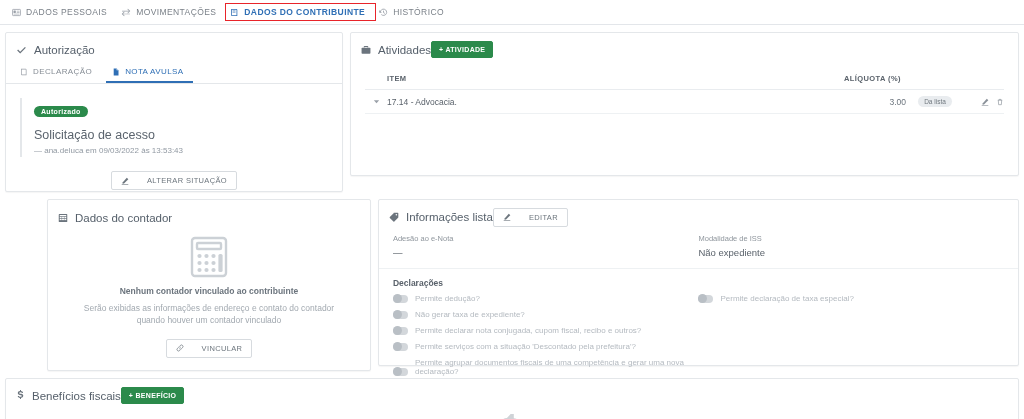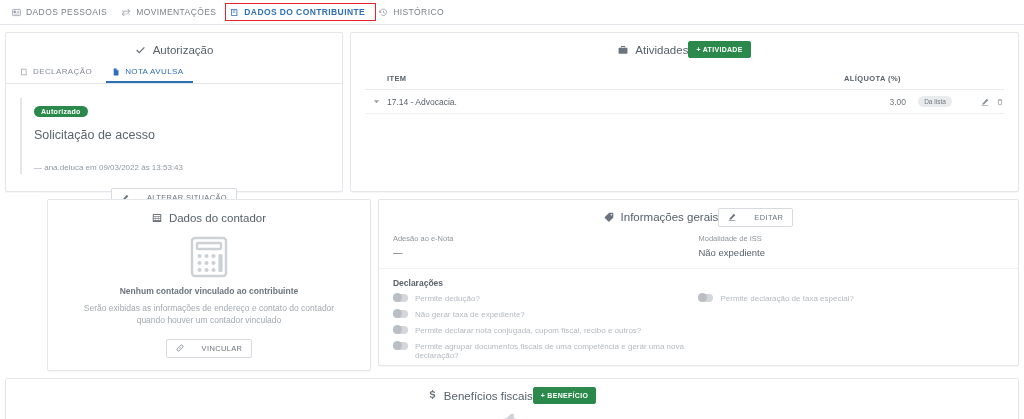--- a/index.html
+++ b/index.html
@@ -38,21 +38,21 @@
   
   .row { display: flex; gap: 7px; padding: 0 5px; margin-top: 7px; align-items: stretch; }
   .card {
     background: #fff;
     border: 1px solid #e4e7ea;
     border-radius: 2px;
     box-shadow: 0 1px 1px rgba(0,0,0,.04);
     display: flex; flex-direction: column;
   }
   .card-head {
-    display: flex; align-items: center; justify-content: center;
+    display: flex; align-items: center; justify-content: flex-start;
     padding: 8px 10px 8px 10px;
     min-height: 30px;
   }
   .card-title {
     display: flex; align-items: center; gap: 7px;
     font-size: 11.5px; color: #56606b;
   }
   .card-title .tic { color:#6b747d; display:flex; align-items:center; }
 
   
@@ -75,21 +75,21 @@
 
   
   .auth-body { padding: 14px 14px 10px 14px; flex: 1; }
   .auth-block { border-left: 2px solid #e4e7ea; padding: 2px 0 2px 12px; }
   .badge-ok {
     display:inline-block; background:#2b8a4b; color:#fff;
     font-size: 7px; font-weight: bold; letter-spacing:.3px;
     padding: 2px 7px; border-radius: 9px;
   }
   .auth-h { font-size: 12.5px; color:#5b646e; margin-top: 10px; }
-  .auth-meta { font-size: 8px; color:#9199a2; margin-top: 21px; }
+  .auth-meta { font-size: 8px; color:#9199a2; margin-top: 4px; }
   .center-row { display:flex; justify-content:center; margin-top: 14px; }
 
   
   .btn-outline {
     display:inline-flex; align-items:center; gap:18px;
     background:#fff; border:1px solid #d7dbdf; border-radius:2px;
     font-size: 7.5px; letter-spacing:.35px; text-transform: uppercase;
     color:#6c757d; padding: 4px 9px; cursor:pointer;
   }
   .btn-outline .ic { color:#6c757d; display:flex; }
@@ -127,21 +127,21 @@
   .empty-sub { font-size: 8.5px; color:#a2a9b0; text-align:center; margin-top: 6px; line-height: 1.45; max-width: 300px; }
 
   
   .info-grid { display:flex; padding: 4px 14px 10px 14px; border-bottom:1px solid #eef1f3; }
   .info-col { flex:1; }
   .info-lbl { font-size: 7.5px; color:#8f969d; }
   .info-val { font-size: 9.5px; color:#5a626b; margin-top: 4px; }
   .decl-title { font-size: 8.5px; font-weight:bold; color:#5a626b; padding: 9px 14px 2px 14px; }
   .decl-grid { display:flex; padding: 0 14px 10px 14px; }
   .decl-col { flex:1; }
-  .decl-row { display:flex; align-items:flex-start; gap:7px; padding: 3.5px 0; }
+  .decl-row { display:flex; align-items:flex-end; gap:7px; padding: 3.5px 0; }
   .switch {
     width: 15px; height: 8px; border-radius: 5px;
     background: #d3d7db; position: relative; flex: none;
   }
   .switch::after {
     content:''; position:absolute; left:0px; top:-0.5px;
     width:9px; height:9px; border-radius:50%;
     background:#b9bfc5;
   }
   .decl-lbl { font-size: 8px; color:#b4bac0; }
@@ -262,21 +262,21 @@
                   <path d="M11.6 1.4 14.6 4.4l-8.6 8.6-3 .6.6-3z"></path>
                   <path d="M1.4 14.6h13.2v1.2H1.4z"></path>
                 </svg>
             </span>
             <span>ALTERAR SITUAÇÃO</span>
           </div>
         </div>
       </div>
     </div>
 
-    <div class="card" style="width:669px; height:160px;">
+    <div class="card" style="width:669px; height:144px;">
       <div class="card-head">
         <div class="card-title">
           <span class="tic">
             <svg width="10" height="10" viewBox="0 0 16 16" fill="currentColor">
                 <path d="M5.6 1.6h4.8c.7 0 1.2.6 1.2 1.2v1.2h-1.4V3.2H5.8v.8H4.4V2.8c0-.6.5-1.2 1.2-1.2z"></path>
                 <rect x="0.9" y="4.4" width="14.2" height="9.6" rx="1.2"></rect>
               </svg>
           </span>
           <span>Atividades</span>
         </div>
@@ -375,21 +375,21 @@
     </div>
 
     <div class="card" style="width:669px; height:167px;">
       <div class="card-head" style="padding-bottom:4px;">
         <div class="card-title">
           <span class="tic">
             <svg width="10" height="10" viewBox="0 0 16 16" fill="currentColor">
                 <path d="M7.6 1.2H14c.5 0 .9.4.9.9v6.4c0 .3-.1.5-.3.7l-6.1 6.1c-.4.4-1 .4-1.4 0L1.3 9.5c-.4-.4-.4-1 0-1.4L7.4 2c.1-.1.1-.2.2-.2zM11.8 3a1.3 1.3 0 1 0 0 2.6 1.3 1.3 0 0 0 0-2.6z"></path>
               </svg>
           </span>
-          <span>Informações gerais</span>
+          <span>Informações lista</span>
         </div>
         <div class="btn-outline">
           <span class="ic">
             <svg width="8" height="8" viewBox="0 0 16 16" fill="currentColor">
                 <path d="M11.6 1.4 14.6 4.4l-8.6 8.6-3 .6.6-3z"></path>
                 <path d="M1.4 14.6h13.2v1.2H1.4z"></path>
               </svg>
           </span>
           <span>EDITAR</span>
         </div>
@@ -414,20 +414,24 @@
             <span class="switch"></span>
             <span class="decl-lbl">Permite dedução?</span>
           </div>
           <div class="decl-row">
             <span class="switch"></span>
             <span class="decl-lbl">Não gerar taxa de expediente?</span>
           </div>
           <div class="decl-row">
             <span class="switch"></span>
             <span class="decl-lbl">Permite declarar nota conjugada, cupom fiscal, recibo e outros?</span>
+          </div>
+          <div class="decl-row">
+            <span class="switch"></span>
+            <span class="decl-lbl">Permite serviços com a situação 'Descontado pela prefeitura'?</span>
           </div>
           <div class="decl-row">
             <span class="switch"></span>
             <span class="decl-lbl">Permite agrupar documentos fiscais de uma competência e gerar uma nova declaração?</span>
           </div>
         </div>
         <div class="decl-col">
           <div class="decl-row">
             <span class="switch"></span>
             <span class="decl-lbl">Permite declaração de taxa especial?</span>

